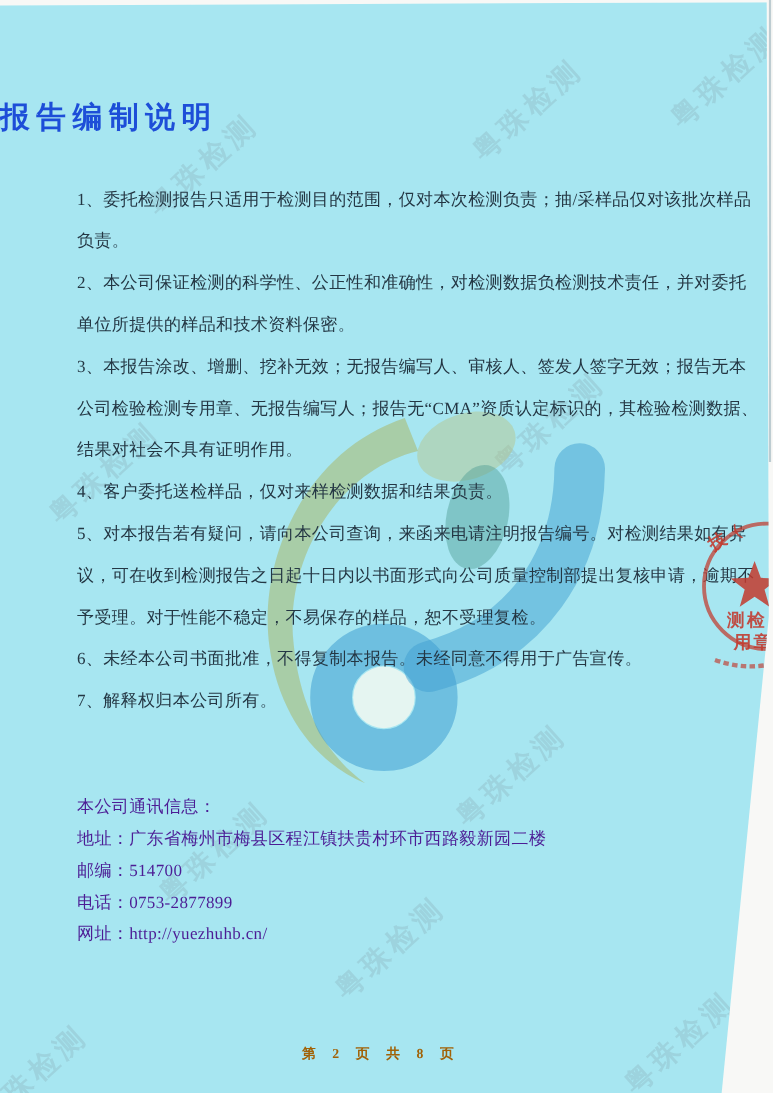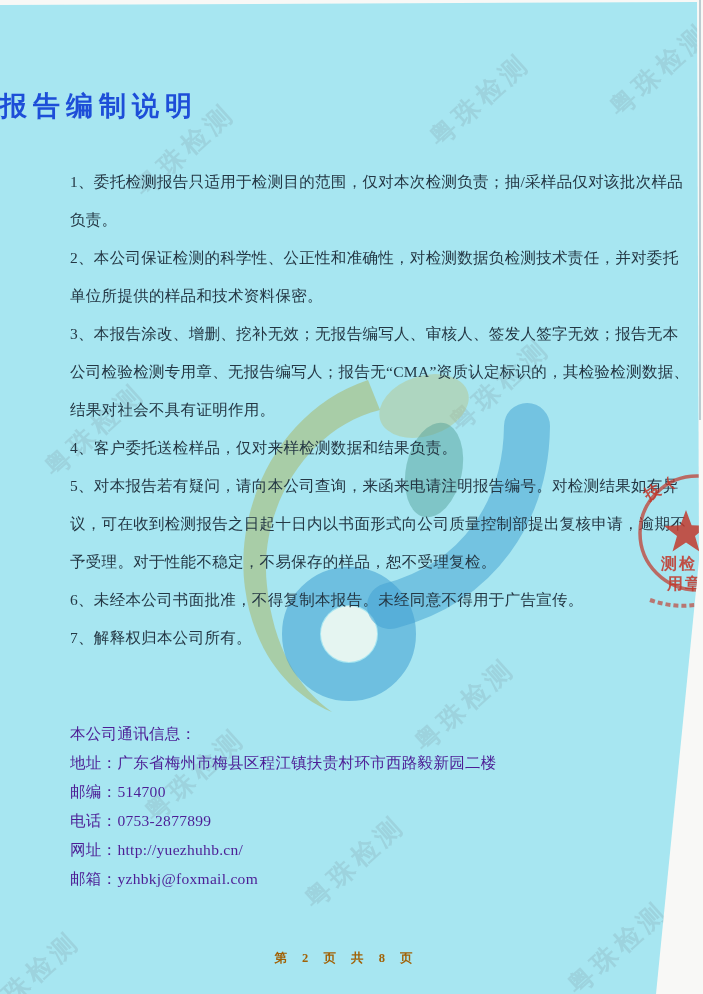--- a/index.html
+++ b/index.html
@@ -87,21 +87,20 @@
     <div class="ln">6、未经本公司书面批准，不得复制本报告。未经同意不得用于广告宣传。</div>
     <div class="ln">7、解释权归本公司所有。</div>
   </div>
 
   <div class="contact">
     <div class="ln">本公司通讯信息：</div>
     <div class="ln">地址：广东省梅州市梅县区程江镇扶贵村环市西路毅新园二楼</div>
     <div class="ln">邮编：514700</div>
     <div class="ln">电话：0753-2877899</div>
     <div class="ln">网址：http://yuezhuhb.cn/</div>
-    <div class="ln">邮箱：yzhbkj@foxmail.com</div>
   </div>
 
   <div class="footer">第 2 页 共 8 页</div>
 
   <svg class="stamp" viewBox="0 0 73 156">
     <circle cx="67" cy="77" r="57" stroke="#c23a2e" stroke-width="3.5" fill="none" opacity="0.72"></circle>
     <polygon points="56,54 61.6,69.3 77.9,69.9 65,79.9 69.5,95.6 56,86.5 42.5,95.6 47,79.9 34.1,69.9 50.4,69.3" fill="#c23a2e" opacity="0.85"></polygon>
     <text x="18" y="45" transform="rotate(-30 18 45)" font-size="16" font-weight="bold" fill="#c23a2e" opacity="0.88">技（</text>
     <text x="31" y="113" font-size="16" font-weight="bold" letter-spacing="2" fill="#c23a2e" opacity="0.88">测检</text>
     <text x="37" y="133" font-size="16" font-weight="bold" letter-spacing="2" fill="#c23a2e" opacity="0.88">用章</text>

